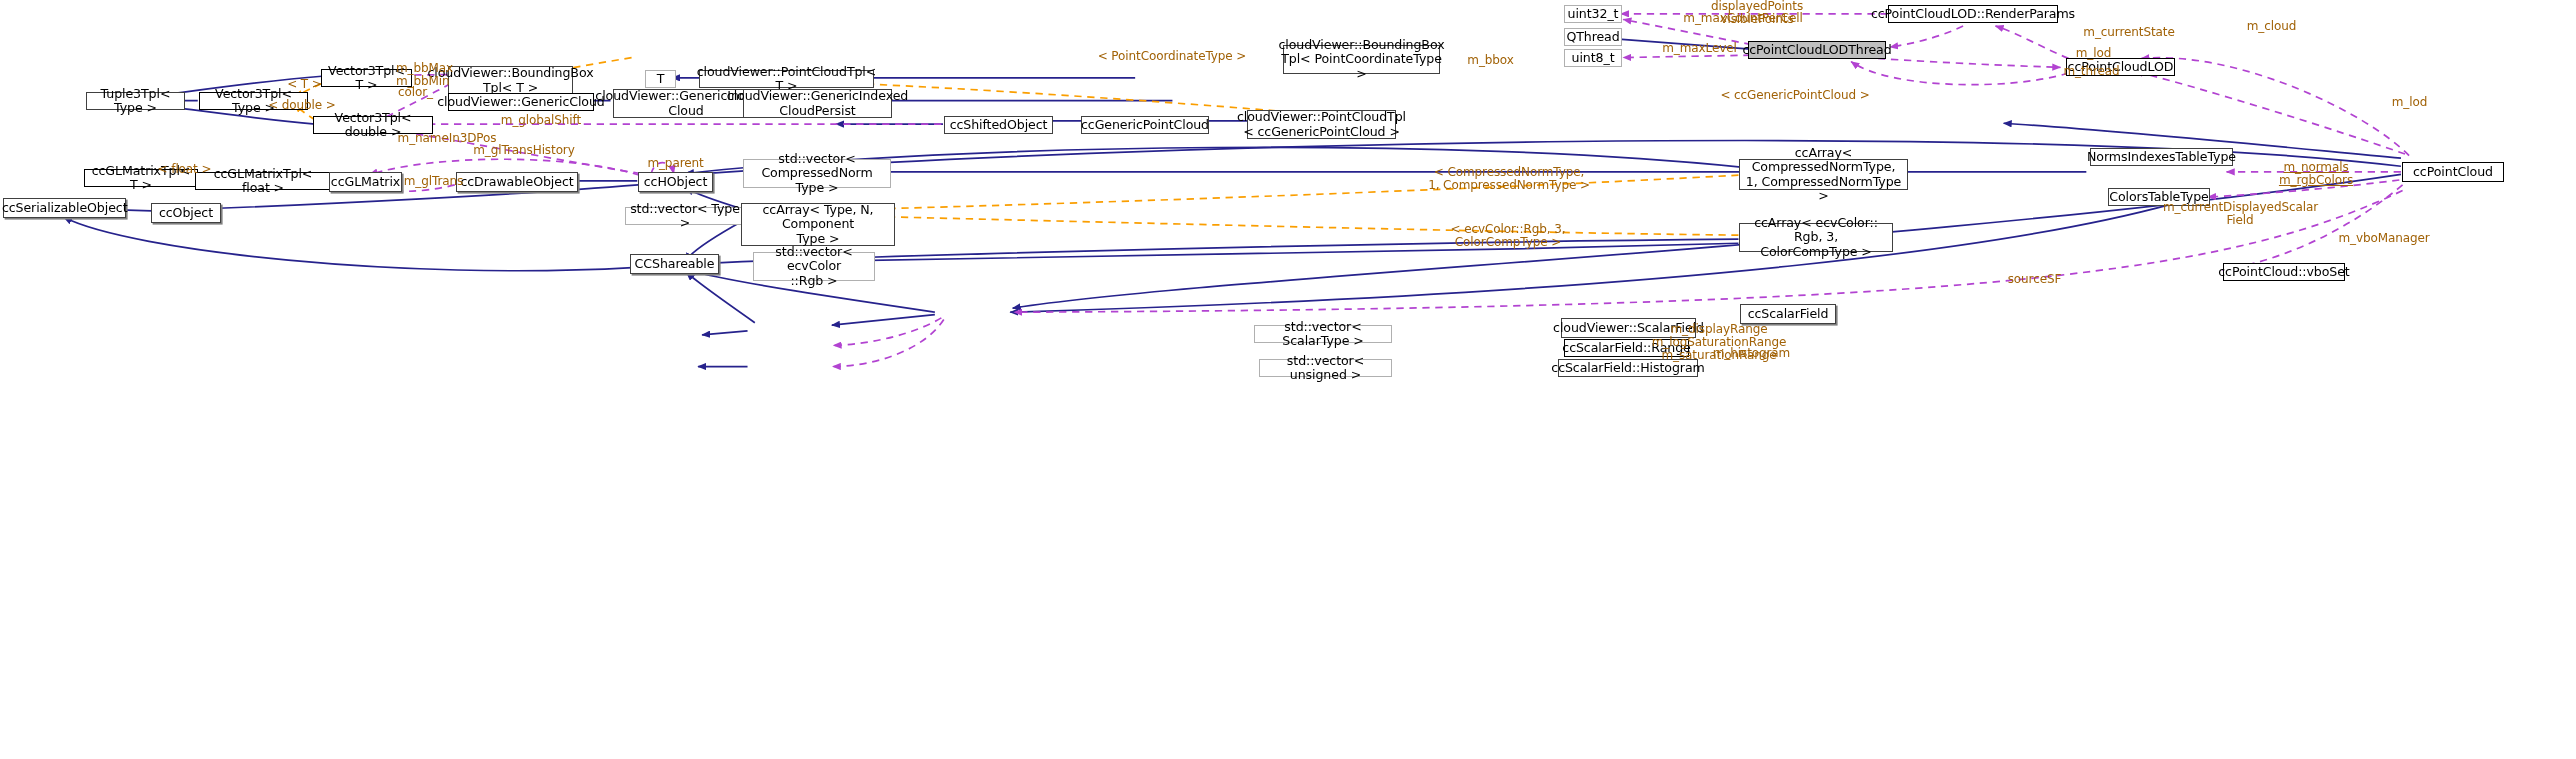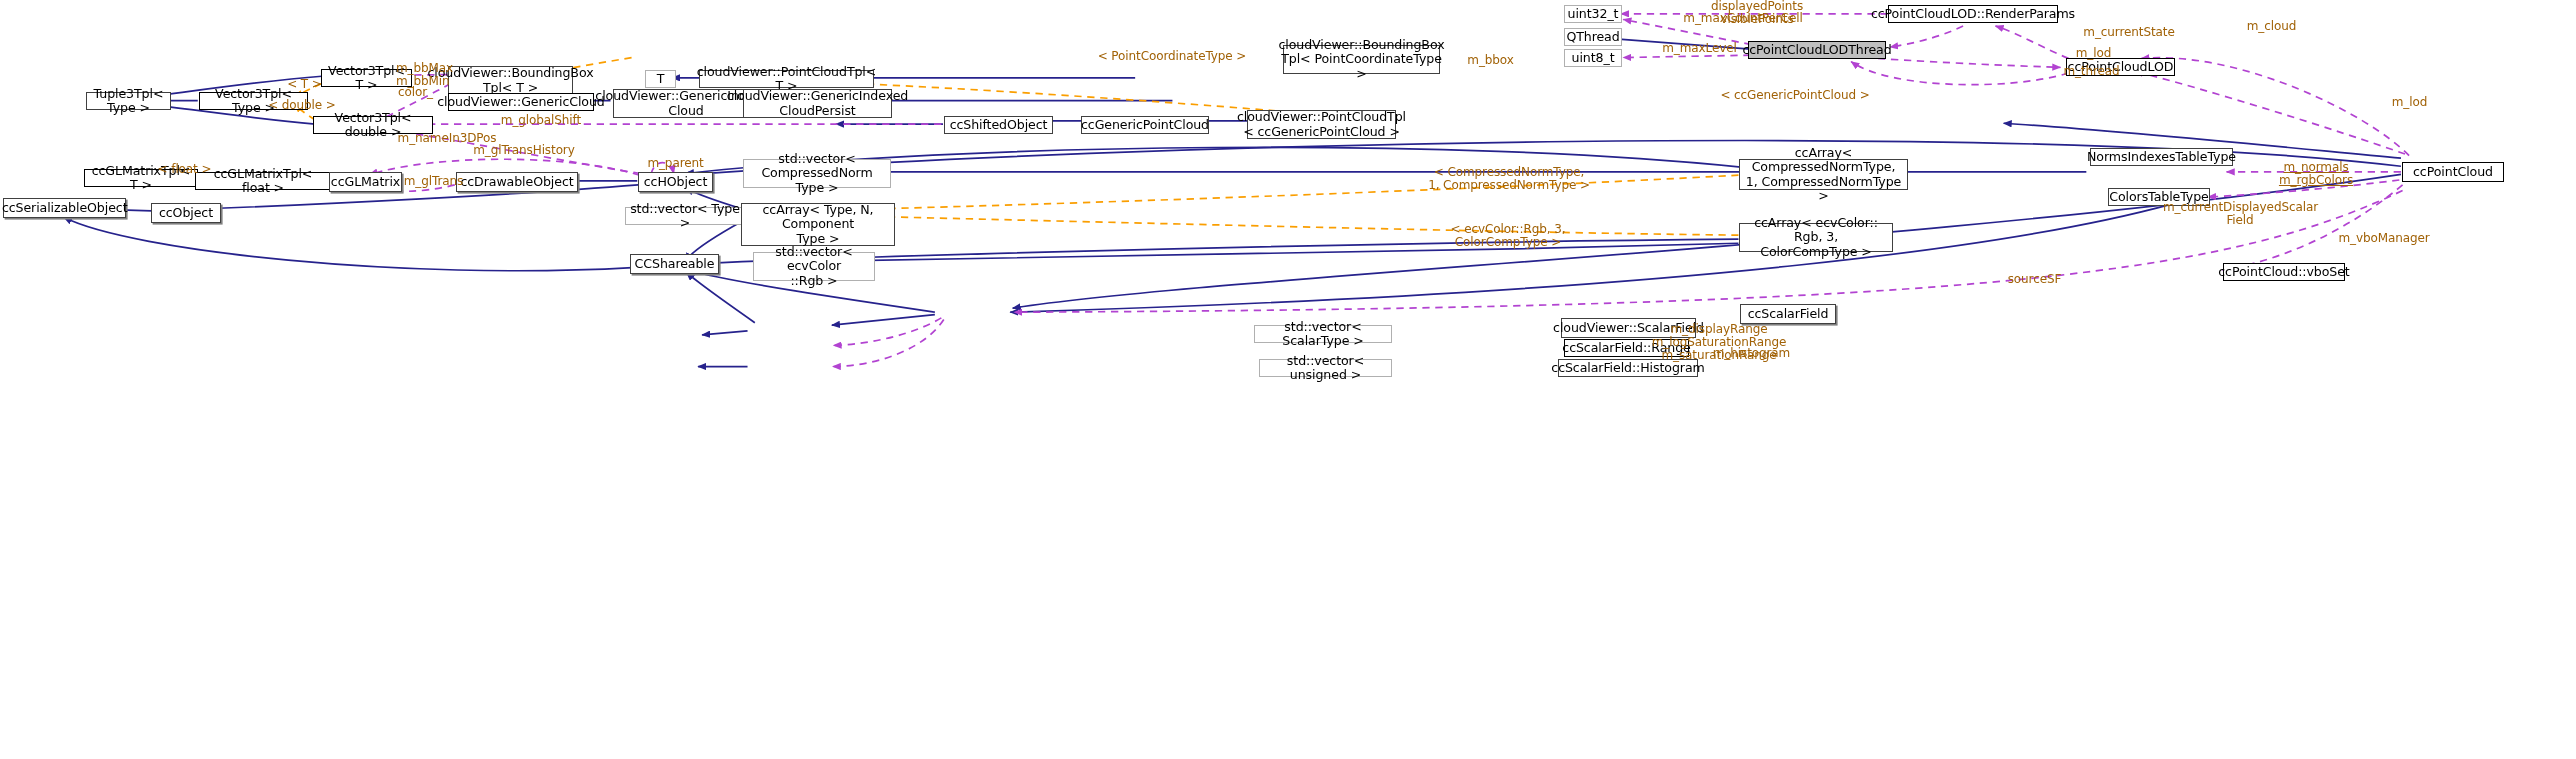--- a/index.html
+++ b/index.html
@@ -242,21 +242,21 @@
   <div class="node bold" style="left:1283px; top:45px; width:157px; height:29px;">cloudViewer::BoundingBox
 Tpl&lt; PointCoordinateType &gt;</div>
 
   <div class="node bold" style="left:448px; top:66px; width:125px; height:29px;">cloudViewer::BoundingBox
 Tpl&lt; T &gt;</div>
 
   <div class="node thin" style="left:645px; top:70px; width:31px; height:18px;">T</div>
 
   <div class="node bold" style="left:699px; top:70px; width:175px; height:18px;">cloudViewer::PointCloudTpl&lt; T &gt;</div>
 
-  <div class="node bold" style="left:86px; top:92px; width:85px; height:18px;">Tuple3Tpl&lt; Type &gt;</div>
+  <div class="node bold" style="left:86px; top:92px; width:99px; height:18px;">Tuple3Tpl&lt; Type &gt;</div>
 
   <div class="node" style="left:199px; top:92px; width:109px; height:18px;">Vector3Tpl&lt; Type &gt;</div>
 
   <div class="node" style="left:448px; top:93px; width:146px; height:18px;">cloudViewer::GenericCloud</div>
 
   <div class="node bold" style="left:613px; top:89px; width:146px; height:29px;">cloudViewer::GenericIndexed
 Cloud</div>
 
   <div class="node bold" style="left:743px; top:89px; width:149px; height:29px;">cloudViewer::GenericIndexed
 CloudPersist</div>

